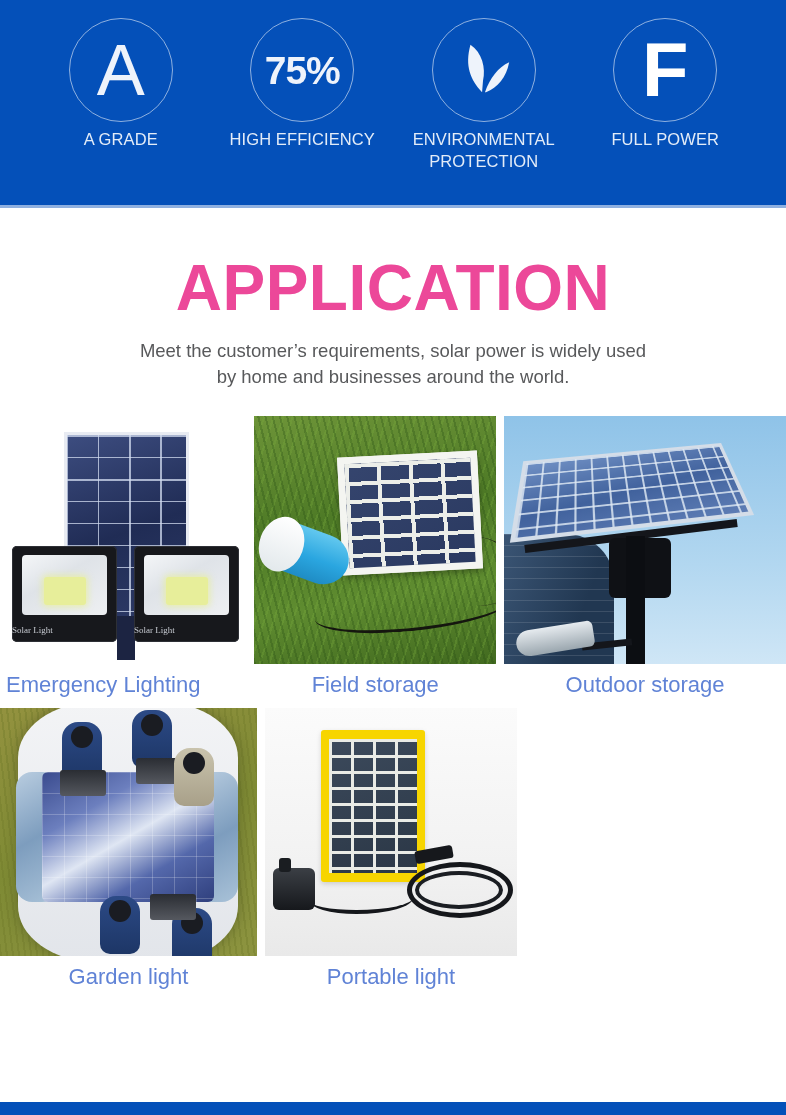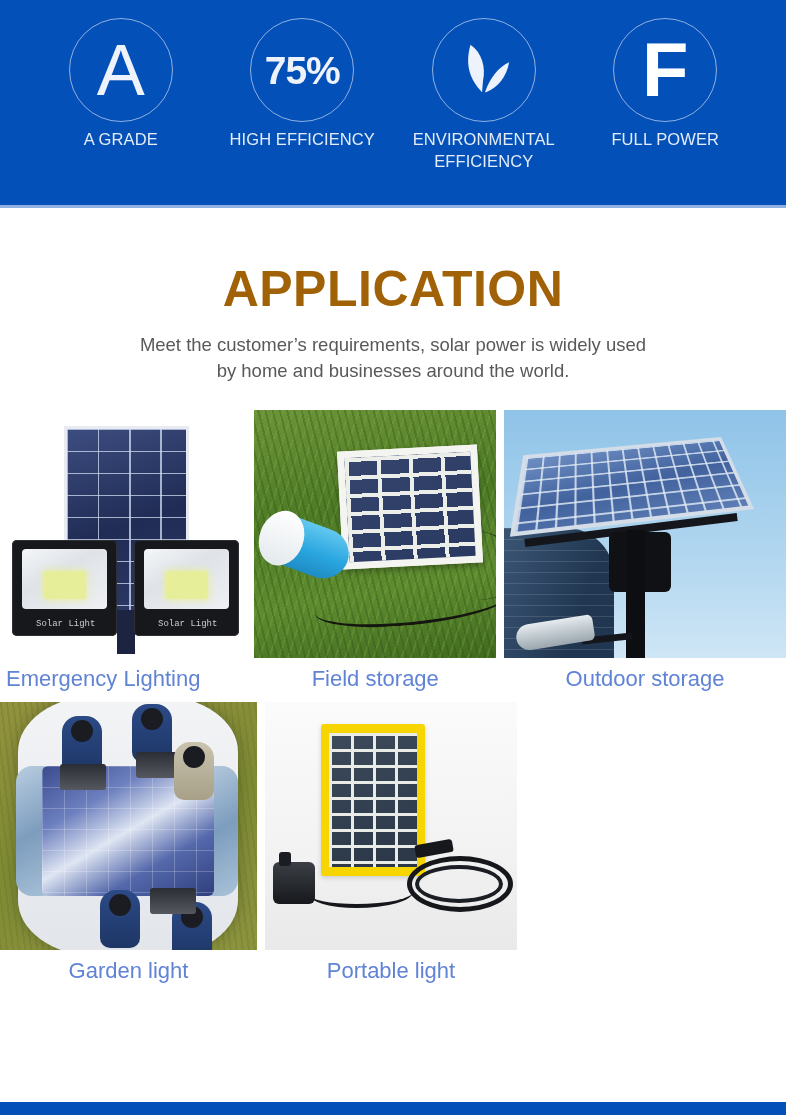--- a/index.html
+++ b/index.html
@@ -77,25 +77,25 @@
     height: 3px;
     background: #8fb0e0;
   }
 
   
   .app-section {
     padding-top: 48px;
     text-align: center;
   }
   .app-title {
-    color: #a16207;
-    font-size: 50px;
+    color: #ec4899;
+    font-size: 64px;
     font-weight: 700;
     letter-spacing: 0.5px;
-    margin: 8px;
+    margin: 0;
     line-height: 1;
   }
   .app-subtitle {
     margin: 18px auto 0 auto;
     color: #58595b;
     font-size: 18.5px;
     line-height: 1.42;
     max-width: 530px;
     font-weight: 400;
   }
@@ -178,24 +178,24 @@
   }
   .el-led {
     position: absolute;
     left: 22px; top: 22px; width: 42px; height: 28px;
     background: #e7ee9a;
     border-radius: 3px;
     box-shadow: 0 0 6px 2px rgba(232,240,150,0.7);
   }
   .el-text {
     position: absolute;
-    left: 24px; bottom: 7px;
+    left: 0; bottom: 7px;
     color: #c7cbd2;
     font-size: 9px;
-    font-family: Liberation Mono, monospace;
+    font-family: Liberation Serif, serif;
     white-space: nowrap;
   }
 
   
   .s-camp {
     background:
       repeating-linear-gradient(76deg, rgba(40,80,20,0.30) 0 2px, transparent 2px 7px),
       repeating-linear-gradient(108deg, rgba(120,170,60,0.30) 0 2px, transparent 2px 9px),
       linear-gradient(170deg, #6d9438 0%, #4e7a26 40%, #5f8c30 70%, #41691f 100%);
   }
@@ -494,21 +494,21 @@
 
   <div class="feature-item">
     <div class="feature-circle">
       <span>
         <svg width="62" height="62" viewBox="0 0 64 64" aria-hidden="true">
           <path d="M30 57 C18 44 12 30 18 8 C30 16 34 32 31 45 Z" fill="#eef3fb"></path>
           <path d="M33 57 C38 42 47 31 58 26 C55 42 46 52 34 57 Z" fill="#eef3fb"></path>
         </svg>
       </span>
     </div>
-    <div class="feature-label">ENVIRONMENTAL EFFICIENCY</div>
+    <div class="feature-label">ENVIRONMENTAL PROTECTION</div>
   </div>
 
   <div class="feature-item">
     <div class="feature-circle">
       <span class="feature-glyph glyph-letter-bold">F</span>
     </div>
     <div class="feature-label">FULL POWER</div>
   </div>
 
 </div>

